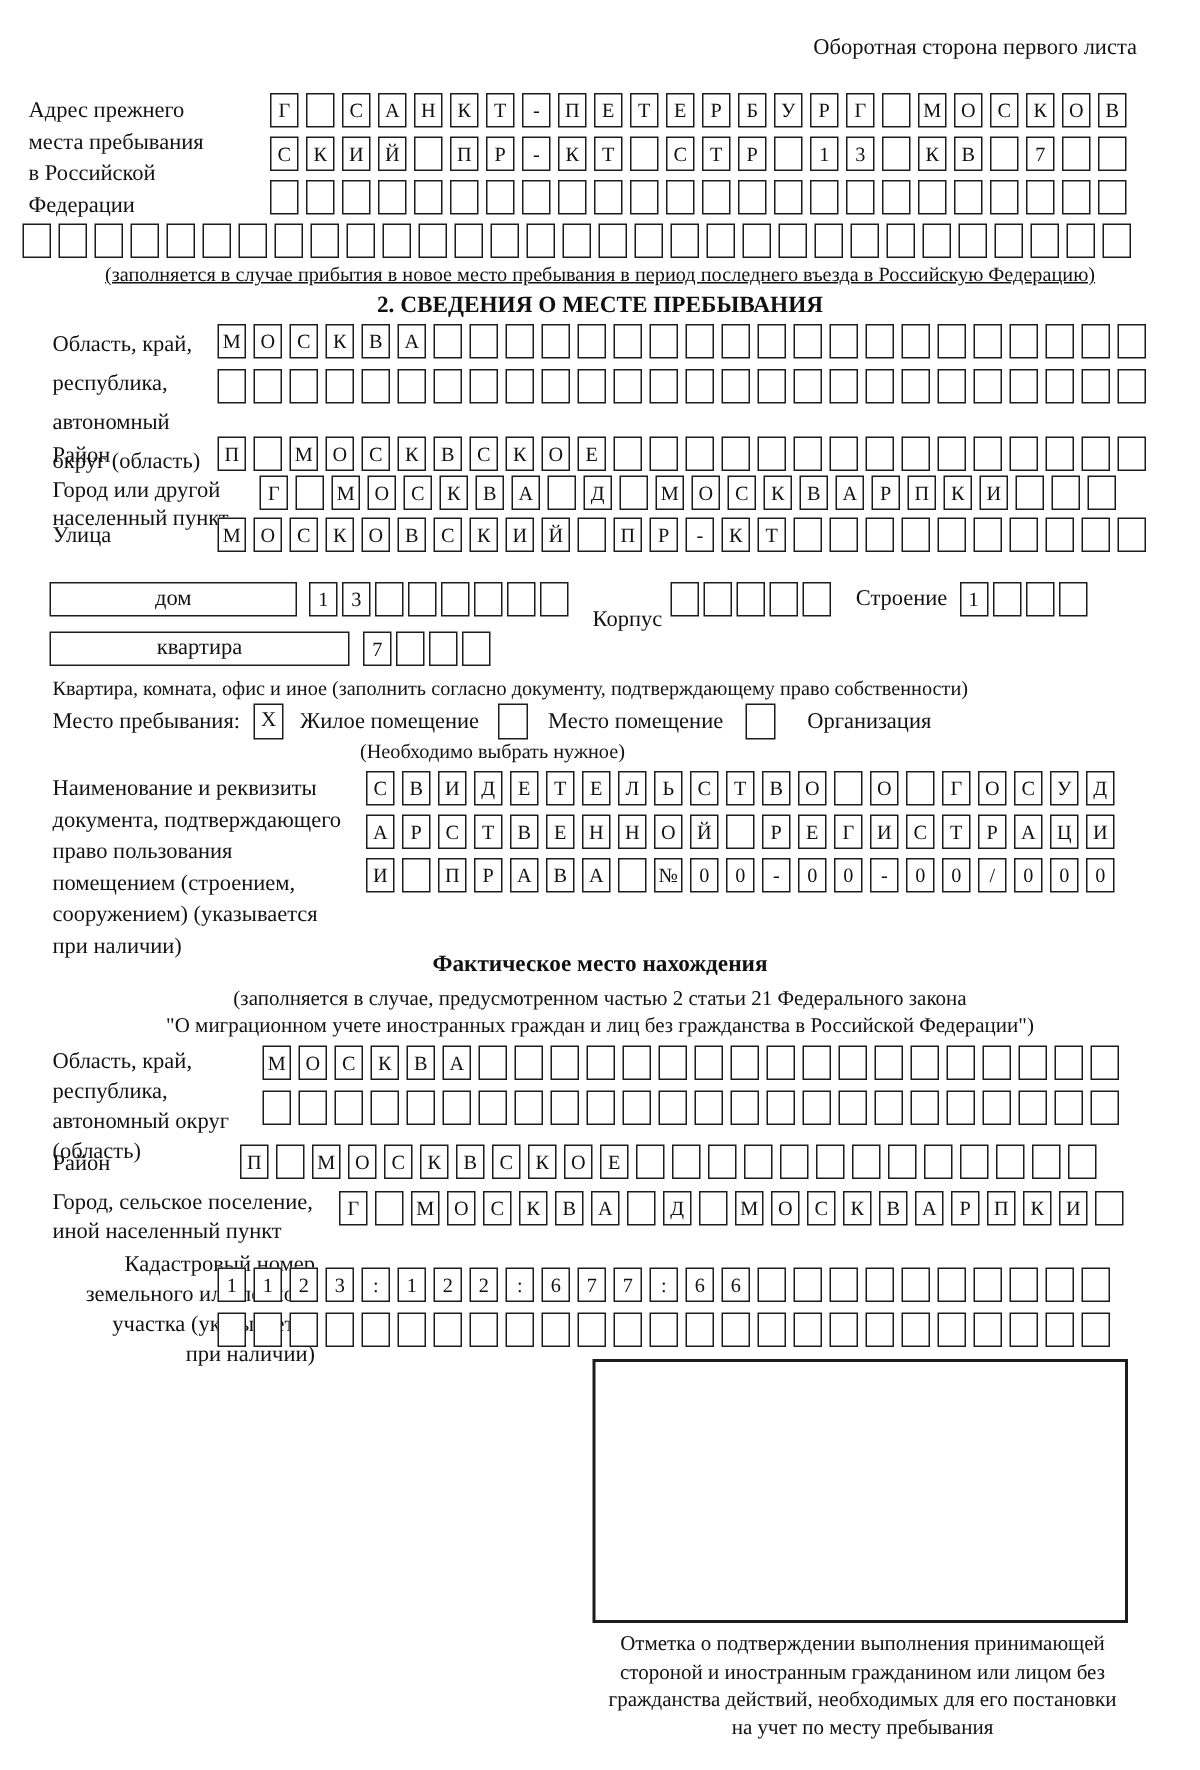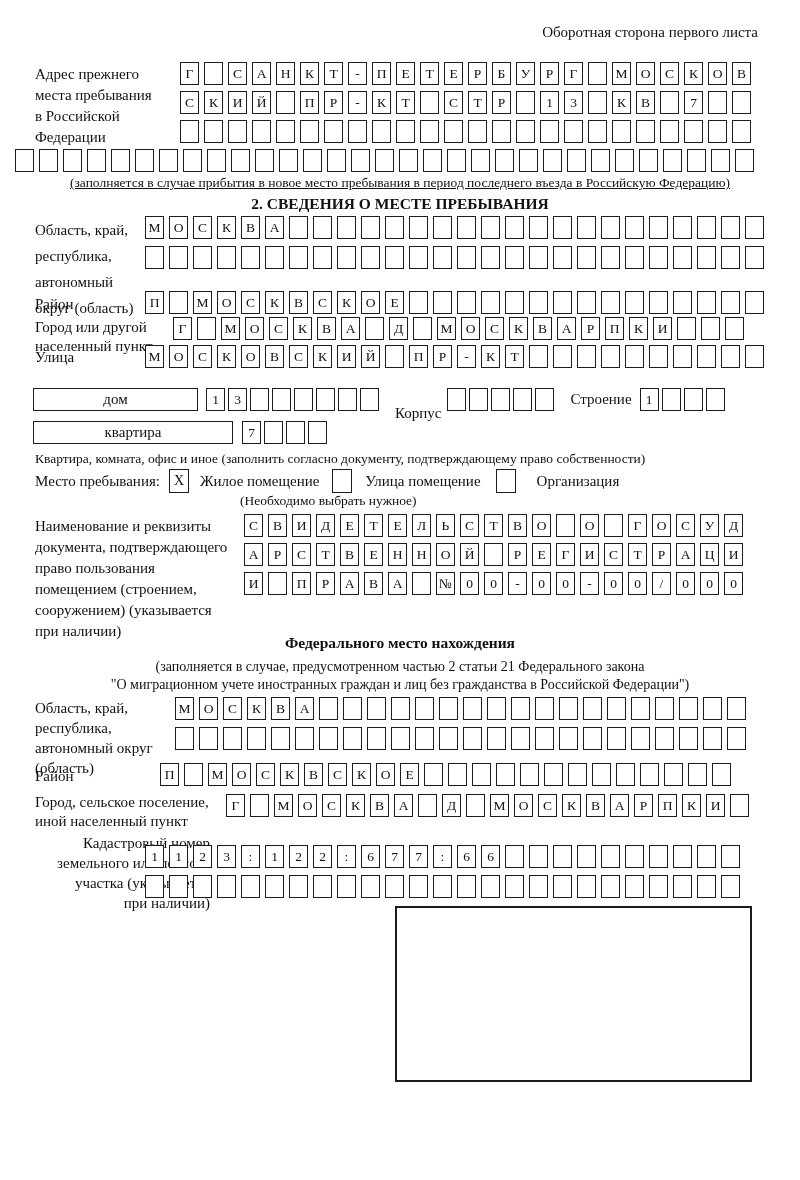--- a/index.html
+++ b/index.html
@@ -31,21 +31,21 @@
   .stamp{border:2px solid #1c1c1c;background:#fff;}
   .prelines{white-space:pre-line;}
 </style>
 </head>
 <body>
 
 <div class="sheet">
 
   <div class="abs" style="top:24px;right:42px;font-size:15px;">Оборотная сторона первого листа</div>
 
-  <div class="abs lbl" style="left:35px;top:64px;width:150px;">Адрес прежнего
+  <div class="abs lbl" style="left:19px;top:64px;width:150px;">Адрес прежнего
 места пребывания
 в Российской
 Федерации</div>
   <div class="abs cellrow" style="left:180px;top:62px;">
       <span class="cell">Г</span>
       <span class="cell"></span>
       <span class="cell">С</span>
       <span class="cell">А</span>
       <span class="cell">Н</span>
       <span class="cell">К</span>
@@ -345,21 +345,21 @@
         <span class="cell"></span>
       </span>
   </div>
   <div class="abs cap" style="left:35px;top:451px;">Квартира, комната, офис и иное (заполнить согласно документу, подтверждающему право собственности)</div>
 
   <div class="abs inlinerow" style="left:35px;top:469px;">
     <span>Место пребывания:</span>
     <span class="checkbox" style="margin-left:9px;">X</span>
     <span style="margin-left:11px;">Жилое помещение</span>
     <span class="checkbox" style="margin-left:13px;"></span>
-    <span style="margin-left:13px;">Улица помещение</span>
+    <span style="margin-left:13px;">Место помещение</span>
     <span class="checkbox" style="margin-left:15px;"></span>
     <span style="margin-left:21px;text-align:center;">Организация</span>
   </div>
   <div class="abs cap" style="left:240px;top:493px;">(Необходимо выбрать нужное)</div>
 
   <div class="abs lbl" style="left:35px;top:516px;width:205px;">Наименование и реквизиты
 документа, подтверждающего
 право пользования
 помещением (строением,
 сооружением) (указывается
@@ -427,21 +427,21 @@
       <span class="cell">0</span>
       <span class="cell">-</span>
       <span class="cell">0</span>
       <span class="cell">0</span>
       <span class="cell">/</span>
       <span class="cell">0</span>
       <span class="cell">0</span>
       <span class="cell">0</span>
     </div>
 
-  <div class="abs center bold" style="top:634px;font-size:15.5px;">Федерального место нахождения</div>
+  <div class="abs center bold" style="top:634px;font-size:15.5px;">Фактическое место нахождения</div>
   <div class="abs center cap prelines" style="top:658px;line-height:18px;font-size:14px;">(заполняется в случае, предусмотренном частью 2 статьи 21 Федерального закона
 "О миграционном учете иностранных граждан и лиц без гражданства в Российской Федерации")</div>
 
   <div class="abs lbl" style="left:35px;top:698px;width:140px;line-height:20px;">Область, край,
 республика,
 автономный округ
 (область)</div>
   <div class="abs cellrow" style="left:175px;top:697px;">
       <span class="cell">М</span>
       <span class="cell">О</span>
@@ -603,14 +603,18 @@
       <span class="cell"></span>
       <span class="cell"></span>
       <span class="cell"></span>
       <span class="cell"></span>
       <span class="cell"></span>
       <span class="cell"></span>
       <span class="cell"></span>
     </div>
 
   <div class="abs stamp" style="left:395px;top:906px;width:353px;height:172px;"></div>
+  <div class="abs prelines" style="left:360px;top:1088px;width:430px;text-align:center;font-size:14px;line-height:18.5px;">Отметка о подтверждении выполнения принимающей
+стороной и иностранным гражданином или лицом без
+гражданства действий, необходимых для его постановки
+на учет по месту пребывания</div>
 
 </div>
 
 </body></html>

